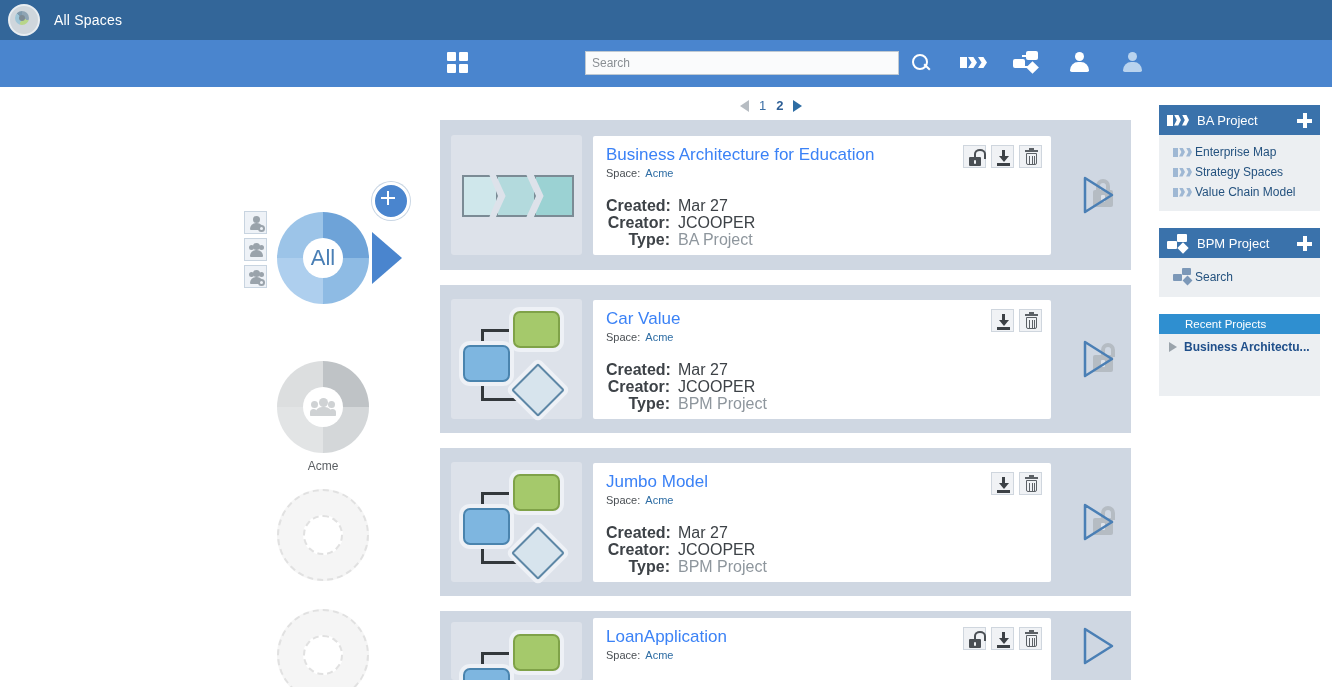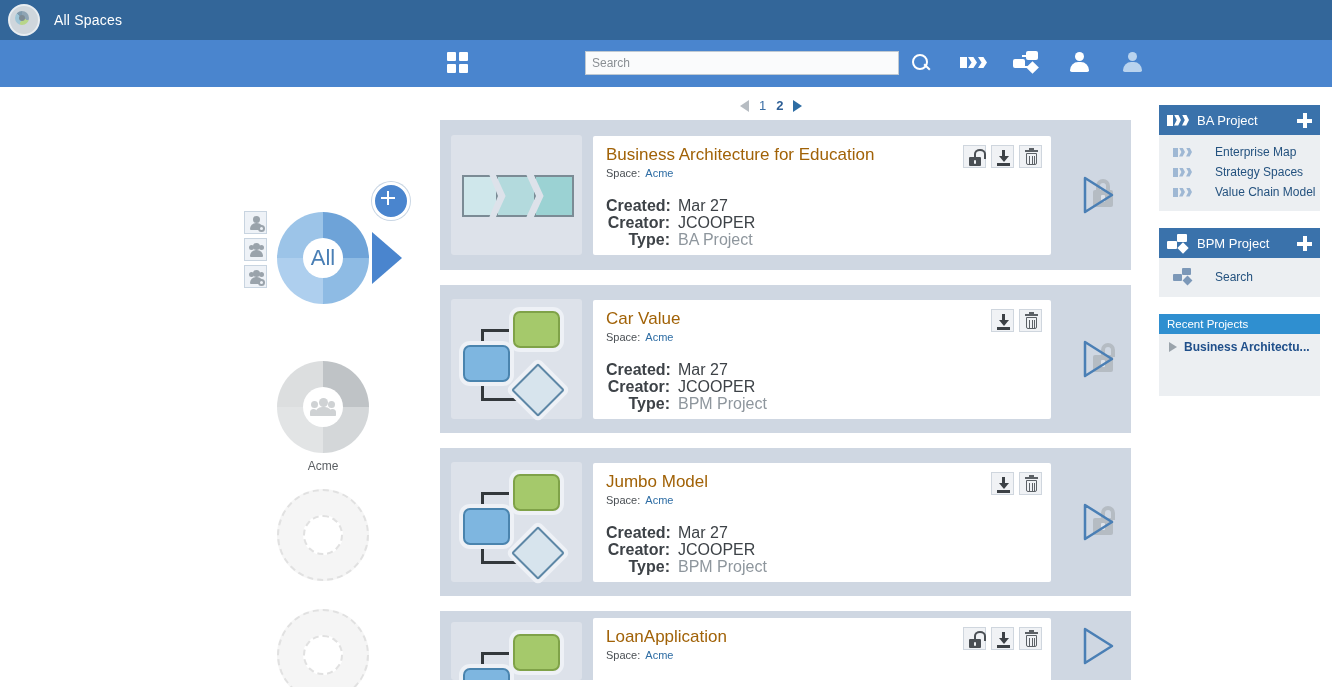--- a/index.html
+++ b/index.html
@@ -142,21 +142,21 @@
     transform:rotate(45deg);border-radius:2px;box-shadow:0 0 0 4px #eef1f6;}
   .th-bpm .wire{position:absolute;background:#33383c;}
   .th-bpm .w1{left:30px;top:30px;width:3px;height:20px;}
   .th-bpm .w2{left:30px;top:30px;width:34px;height:3px;}
   .th-bpm .w3{left:30px;top:80px;width:3px;height:22px;}
   .th-bpm .w4{left:30px;top:99px;width:42px;height:3px;}
 
   .detail{position:relative;margin-left:11px;width:458px;height:110px;background:#ffffff;border-radius:2px;
     flex:0 0 auto;padding:9px 0 0 0;}
   .card.clipped .detail{height:58px;margin-top:11px;overflow:hidden;}
-  .proj-title{font-size:17px;color:#a16207;margin:0 0 2px 13px;cursor:pointer;}
+  .proj-title{font-size:17px;color:#3b82f6;margin:0 0 2px 13px;cursor:pointer;}
   .proj-space{font-size:11px;color:#4a4f54;margin-left:13px;}
   .proj-space b{color:#2e6da4;font-weight:normal;margin-left:2px;}
   .meta{margin-top:18px;margin-left:13px;}
   .meta .row{display:flex;font-size:16px;line-height:17px;}
   .meta .k{width:64px;text-align:right;color:#3d4247;font-weight:bold;}
   .meta .v{margin-left:8px;color:#3d4247;}
   .meta .row.type .v{color:#8e969d;}
 
   .card-actions{position:absolute;right:9px;top:9px;display:flex;gap:5px;}
   .act{width:23px;height:23px;background:#f0f2f5;border:1px solid #cfd6de;box-sizing:border-box;
@@ -204,21 +204,21 @@
   .rpanel{position:absolute;left:1159px;top:105px;width:161px;}
   .panel{margin-bottom:17px;}
   .panel-head{height:30px;background:#3a72ab;display:flex;align-items:center;padding:0 8px;color:#ffffff;font-size:13px;}
   .panel-head.light{background:#2f8fd0;height:20px;font-size:11.5px;}
   .panel-head .ttl{margin-left:8px;flex:1;}
   .panel-head .plus{position:relative;width:15px;height:15px;cursor:pointer;}
   .panel-head .plus .v{position:absolute;left:6px;top:0;width:4px;height:15px;background:#ffffff;}
   .panel-head .plus .h{position:absolute;left:0;top:6px;width:15px;height:4px;background:#ffffff;}
   .panel-body{background:#eceff2;padding:7px 0 9px 0;}
   .panel-row{display:flex;align-items:center;padding:3px 0 3px 14px;font-size:12px;color:#24527f;cursor:pointer;}
-  .panel-row .lbl{margin-left:22px;}
+  .panel-row .lbl{margin-left:2px;}
 
   .mini-ba{position:relative;width:20px;height:9px;flex:0 0 auto;}
   .mini-ba .ch{position:absolute;top:0;height:9px;background:#9fb8d4;}
   .mini-ba .ch.a{left:0;width:5px;}
   .mini-ba .ch.b{left:6px;width:6px;clip-path:polygon(0 0,60% 0,100% 50%,60% 100%,0 100%,40% 50%);}
   .mini-ba .ch.c{left:13px;width:6px;clip-path:polygon(0 0,60% 0,100% 50%,60% 100%,0 100%,40% 50%);}
 
   .mini-bpm{position:relative;width:20px;height:17px;flex:0 0 auto;}
   .mini-bpm .sq{position:absolute;background:#7c98b8;border-radius:1px;}
   .mini-bpm .sq.top{left:9px;top:0;width:9px;height:7px;}
@@ -675,21 +675,21 @@
               <div class="sq left"></div>
               <div class="dia"></div>
             </div>
           <span class="lbl">Search</span>
         </div>
       </div>
     </div>
 
     <div class="panel">
       <div class="panel-head light">
-        <div class="ttl" style="margin-left:0">Recent Projects</div>
+        <div class="ttl" style="margin-left:18px">Recent Projects</div>
       </div>
       <div class="recent-body">
         <div class="recent-row">
           <div class="tri"></div>
           <span>Business Architectu...</span>
         </div>
       </div>
     </div>
 
   </div>

